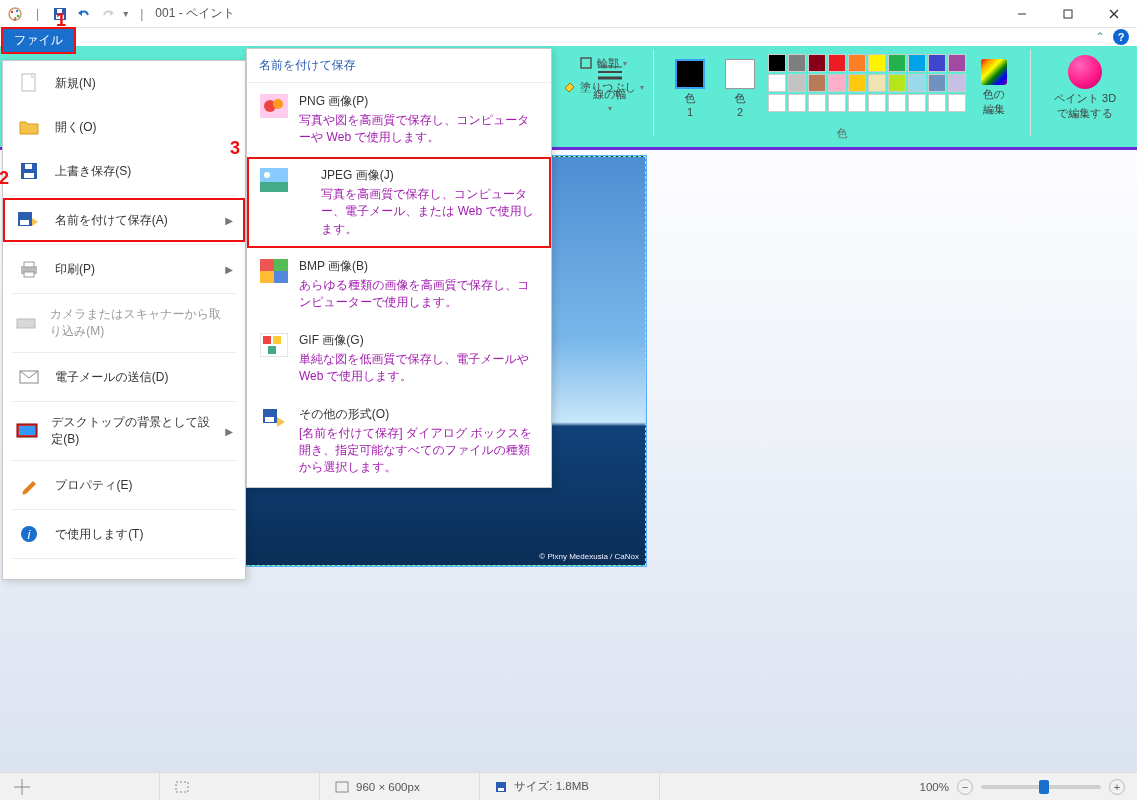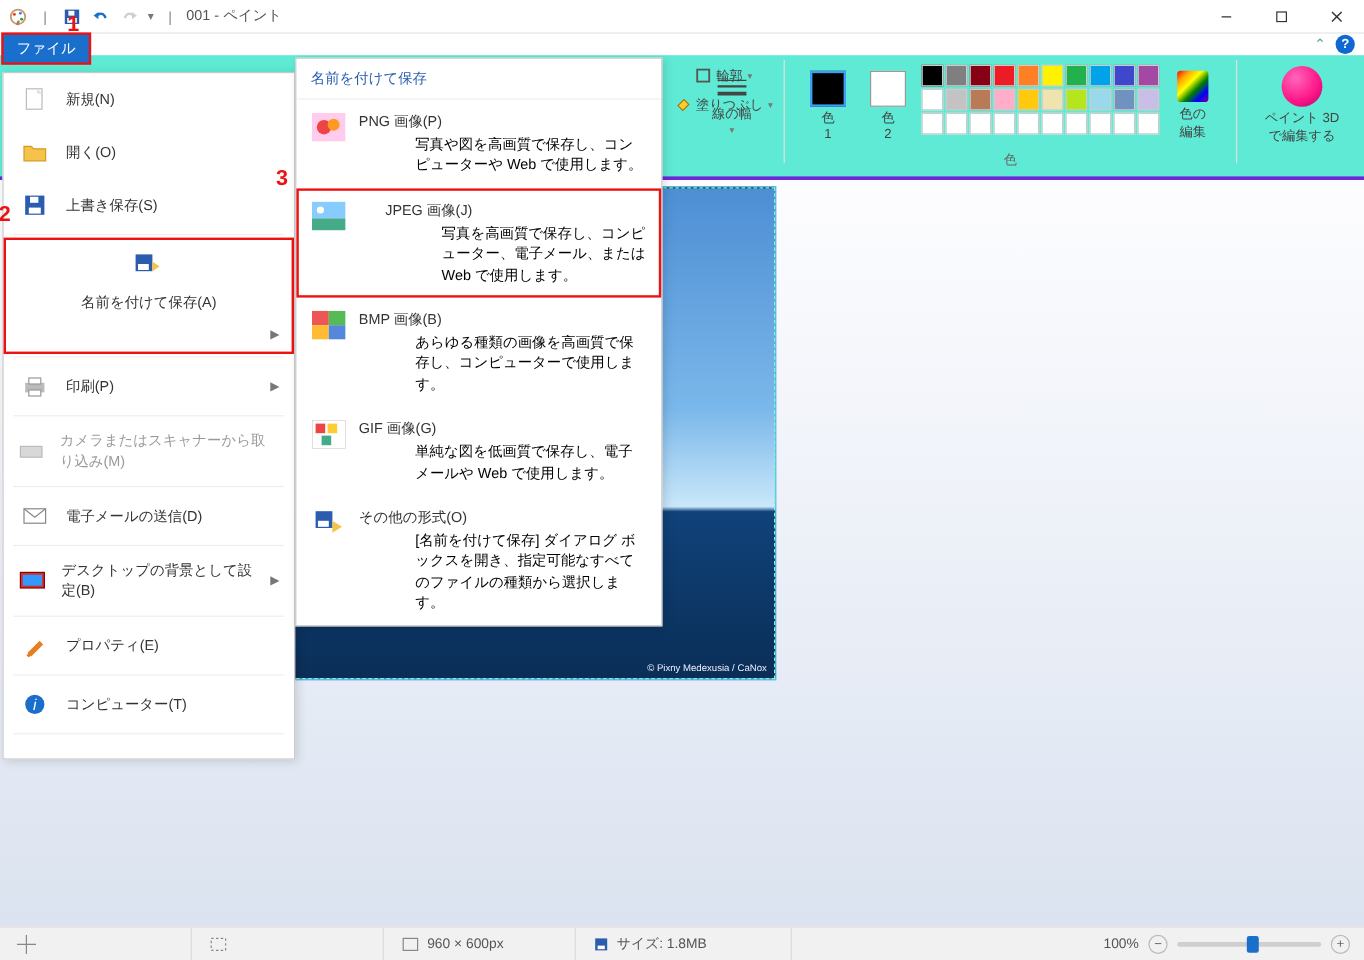--- a/index.html
+++ b/index.html
@@ -44,30 +44,30 @@
   .canvas-area { position: absolute; top: 150px; left: 0; right: 0; bottom: 28px; background: linear-gradient(#fdfdff,#dbe3f0); }
   .canvas-img { position: absolute; left: 6px; top: 6px; width: 640px; height: 410px; background: linear-gradient(to bottom,#4d8ed4 0%,#7ab7ea 45%,#c9e7fa 65%,#10427a 66%,#0a2e57 100%); border: 1px dashed #7fa; box-shadow: 0 0 0 1px #5bb0ff; }
   .canvas-credit{position:absolute;right:6px;bottom:4px;color:#eef;font-size:8px;}
 
   
   .file-menu { position: absolute; top: 48px; left: 2px; width: 244px; background: #fff; border: 1px solid #c9c9c9; box-shadow: 2px 2px 8px rgba(0,0,0,.15); z-index: 40; padding-bottom: 18px; margin-top: 12px;}
   .file-item { display: flex; align-items: center; gap: 12px; padding: 10px 12px; color: #333; position: relative;}
   .file-item.disabled { color: #9a9a9a; }
   .file-item .ico { width: 28px; height: 24px; display:flex;align-items:center;justify-content:center; }
   .file-item .arrow { margin-left: auto; color: #777; font-size: 10px;}
-  .file-item.highlight { outline: 2px solid #e11; outline-offset: -2px; flex-direction: column; }
+  .file-item.highlight { outline: 2px solid #e11; outline-offset: -2px; }
   .file-sep{height:1px;background:#eee;margin:2px 8px;}
 
   
   .saveas-menu { position: absolute; top: 48px; left: 246px; width: 306px; background: #fff; border: 1px solid #c9c9c9; box-shadow: 2px 2px 8px rgba(0,0,0,.15); z-index: 40; }
   .saveas-header { padding: 8px 12px; color: #2a5db0; font-size: 12px; border-bottom: 1px solid #eee;}
   .saveas-item { display:flex; gap:10px; padding:10px 12px; }
   .saveas-item .thumb { width:30px;height:26px;flex-shrink:0;display:flex;align-items:center;justify-content:center;}
   .saveas-item .txt .title{color:#333;margin-bottom:2px;}
-  .saveas-item .txt .desc{color:#000000;line-height:1.45;margin-left:47px;}
+  .saveas-item .txt .desc{color:#a21caf;line-height:1.45;}
   .saveas-item.highlight{outline:2px solid #e11;outline-offset:-2px;gap:32px;}
 
   
   .statusbar { position:absolute; left:0; right:0; bottom:0; height:28px; background:#f1f1f1; border-top:1px solid #ddd; display:flex; align-items:center; font-size:11.5px; color:#555;}
   .status-seg{display:flex;align-items:center;gap:6px;padding:14px 14px;border-right:1px solid #ddd;height:100%;}
   .status-seg:first-child{border-right:1px solid #ddd;}
   .status-spacer{flex:1;}
   .zoom{display:flex;align-items:center;gap:8px;padding:0 12px;}
   .zoom-track{width:120px;height:4px;background:#cfcfcf;position:relative;border-radius:2px;}
   .zoom-thumb{position:absolute;top:-5px;left:58px;width:10px;height:14px;background:#1a6fcc;border-radius:2px;}
@@ -338,21 +338,21 @@
     <span>プロパティ(E)</span>
   </div>
   <div class="file-sep"></div>
   <div class="file-item">
     <span class="ico">
         <svg width="20" height="20">
           <circle cx="10" cy="10" r="8" fill="#1a6fcc"></circle>
           <text x="10" y="15" text-anchor="middle" fill="#fff" font-size="13" font-family="serif" font-style="italic">i</text>
         </svg>
       </span>
-    <span>コンピューター(T)</span>
+    <span>で使用します(T)</span>
   </div>
   <div class="file-sep"></div>
 </div>
 
 <div class="saveas-menu">
   <div class="saveas-header">名前を付けて保存</div>
 
   <div class="saveas-item">
     <div class="thumb">
         <svg width="28" height="24">

